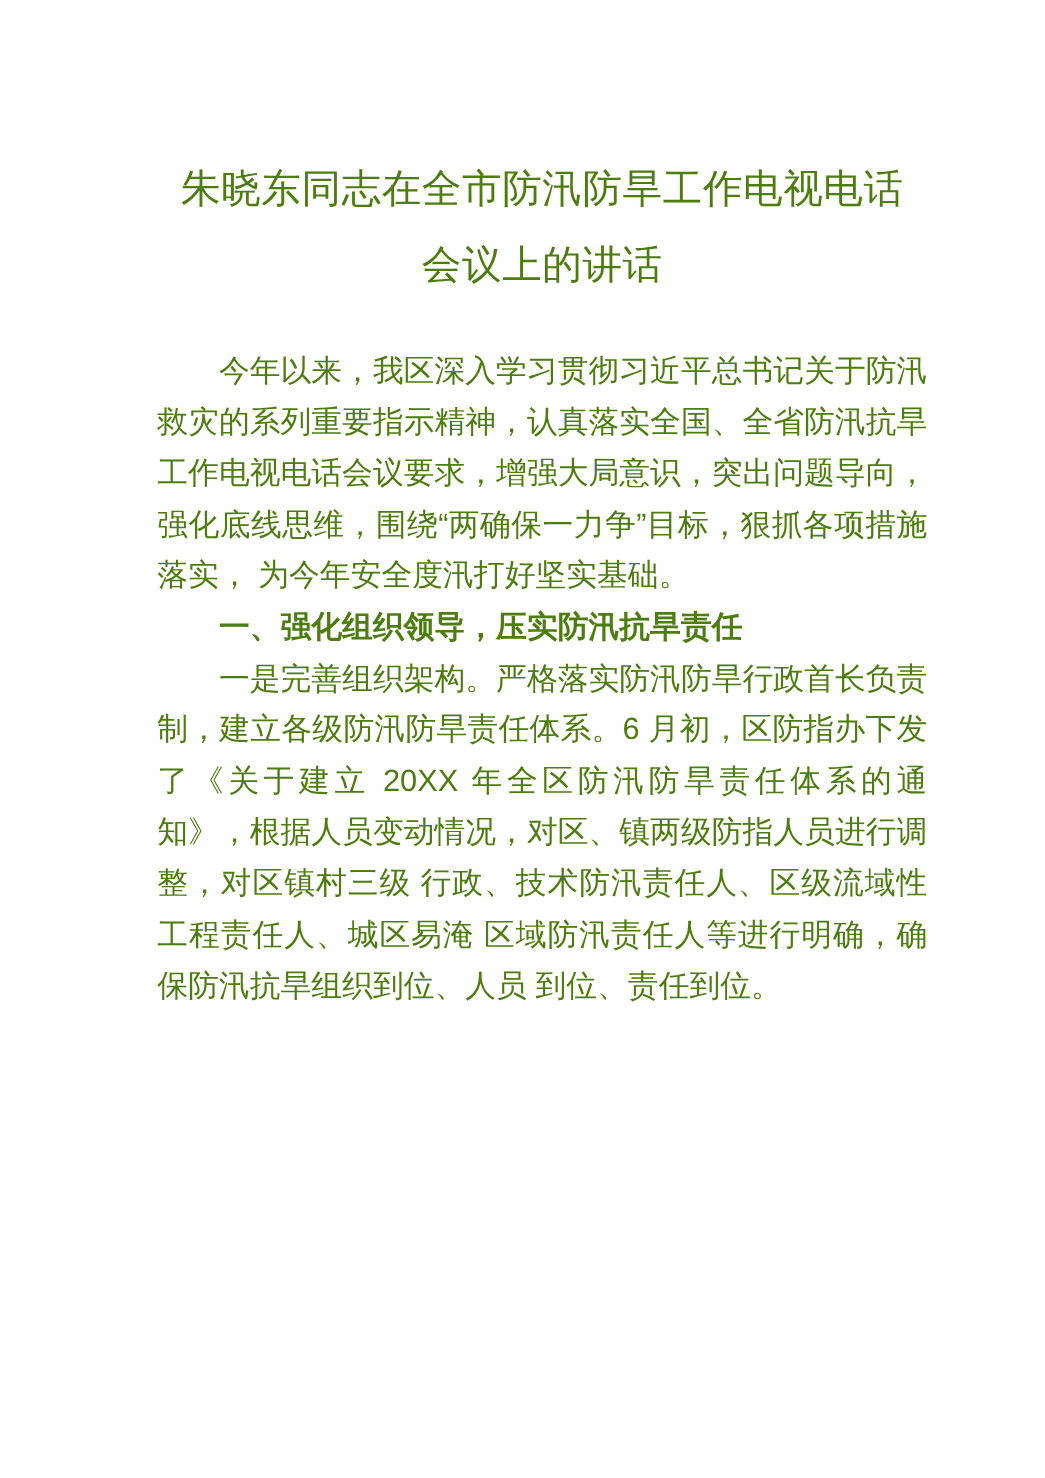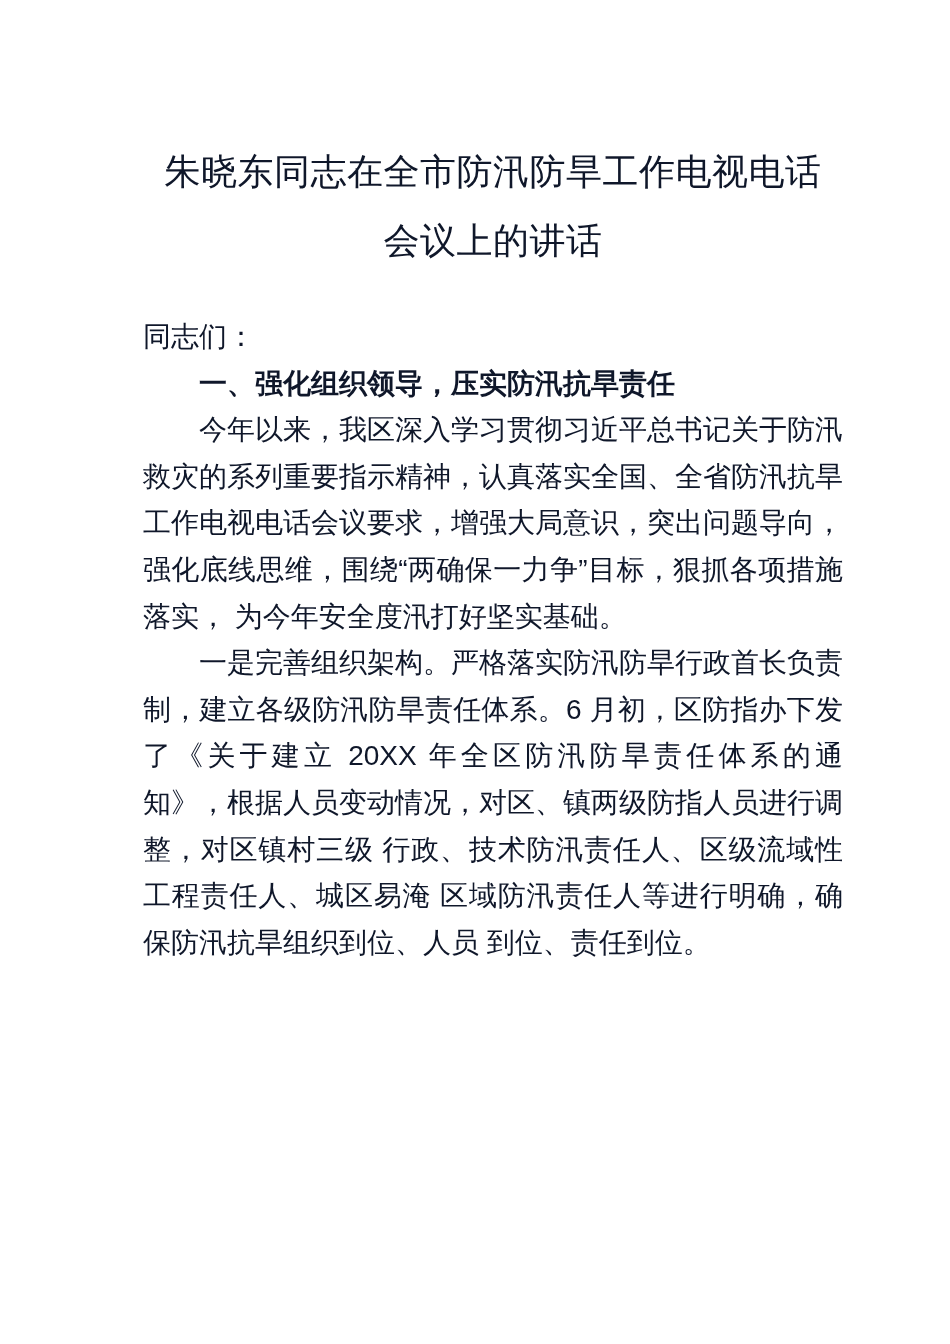--- a/index.html
+++ b/index.html
@@ -10,21 +10,21 @@
   .page {
     position: relative;
     width: 950px;
     height: 1344px;
     background: #ffffff;
     overflow: hidden;
   }
   .content {
     margin-left: 143px;
     width: 700px;
-    color: #0f172a;
+    color: #4d7c0f;
   }
   .doc-title {
     padding-top: 138px;
     text-align: center;
     font-family: "Liberation Serif", "DejaVu Serif", serif;
     font-weight: 400;
     font-size: 36px;
     line-height: 69px;
     letter-spacing: 0.5px;
   }
@@ -49,24 +49,23 @@
 
 <div class="page">
   <div class="content">
 
     <h1 class="doc-title">
       <span class="title-line">朱晓东同志在全市防汛防旱工作电视电话</span>
       <span class="title-line">会议上的讲话</span>
     </h1>
 
     <div class="doc-body">
-      <p class="salutation">同志们：</p>
+
+      <p class="indent">今年以来，我区深入学习贯彻习近平总书记关于防汛救灾的系列重要指示精神，认真落实全国、全省防汛抗旱工作电视电话会议要求，增强大局意识，突出问题导向，强化底线思维，围绕“两确保一力争”目标，狠抓各项措施落实， 为今年安全度汛打好坚实基础。</p>
 
       <p class="indent heading">一、强化组织领导，压实防汛抗旱责任</p>
-
-      <p class="indent">今年以来，我区深入学习贯彻习近平总书记关于防汛救灾的系列重要指示精神，认真落实全国、全省防汛抗旱工作电视电话会议要求，增强大局意识，突出问题导向，强化底线思维，围绕“两确保一力争”目标，狠抓各项措施落实， 为今年安全度汛打好坚实基础。</p>
 
       <p class="indent">一是完善组织架构。严格落实防汛防旱行政首长负责制，建立各级防汛防旱责任体系。6 月初，区防指办下发了《关于建立 20XX 年全区防汛防旱责任体系的通知》，根据人员变动情况，对区、镇两级防指人员进行调整，对区镇村三级 行政、技术防汛责任人、区级流域性工程责任人、城区易淹 区域防汛责任人等进行明确，确保防汛抗旱组织到位、人员 到位、责任到位。</p>
 
     </div>
 
   </div>
 </div>
 
 </body></html>

